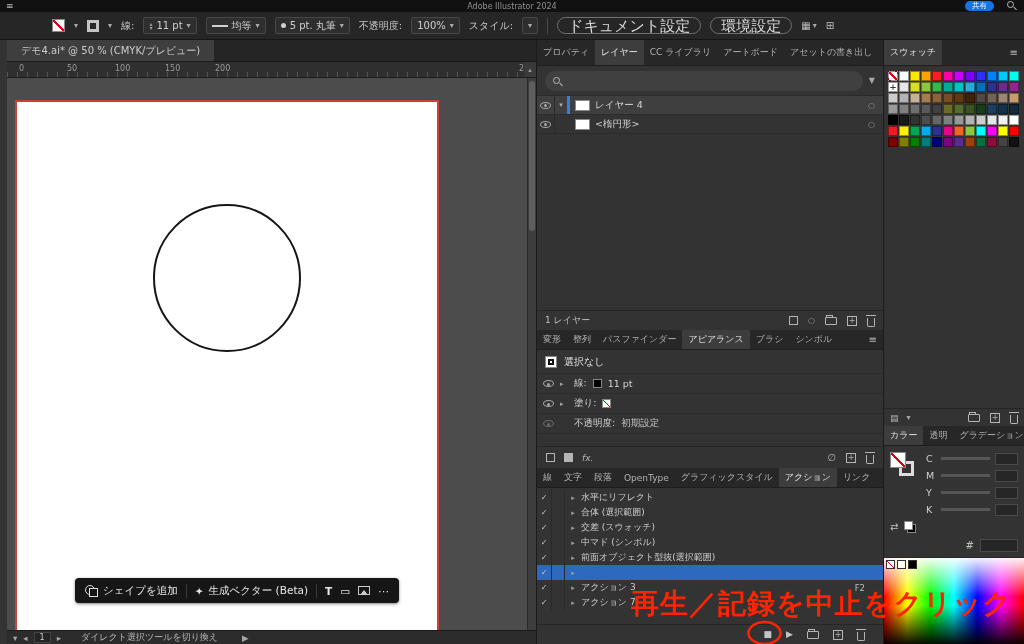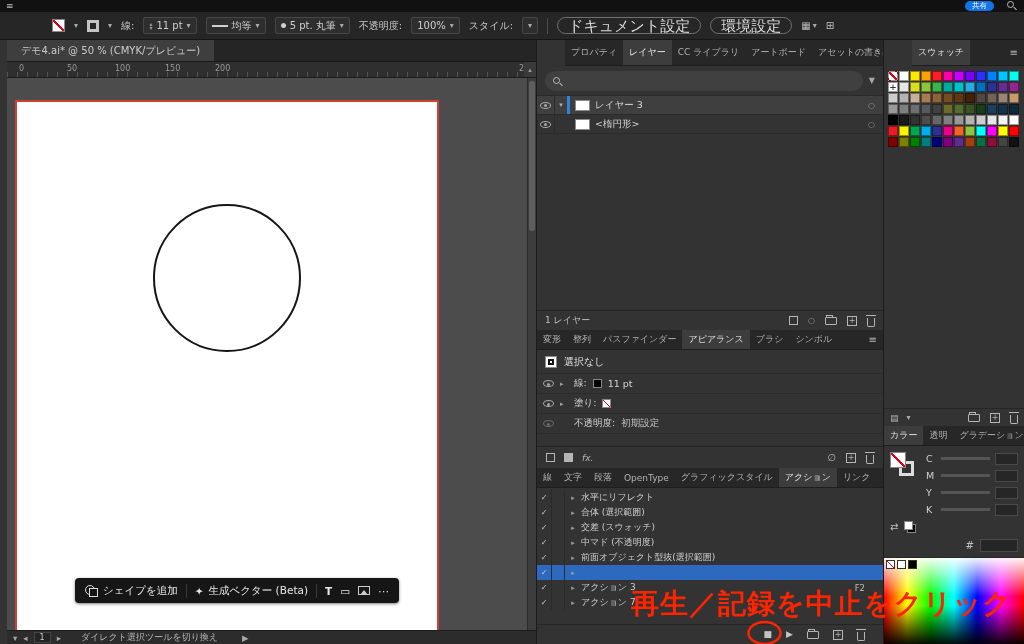--- a/index.html
+++ b/index.html
@@ -74,21 +74,21 @@
   .status-hint { margin-left:14px; color:#b5b5b5; font-size:9px; }
 
   
   .panel { display:flex; flex-direction:column; background:#333; border-left:1px solid #1b1b1b; }
   .p1 { width:347px; }
   .p2 { width:141px; }
   .tabstrip { display:flex; align-items:stretch; background:#272727; border-bottom:1px solid #1e1e1e; overflow:hidden; }
   .tab { padding:0 6px; display:flex; align-items:center; font-size:9px; color:#b2b2b2; white-space:nowrap; }
   .tab.active { background:#3d3d3d; color:#e4e4e4; }
   .strip-menu { margin-left:auto; padding:0 6px; display:flex; align-items:center; color:#b5b5b5; font-size:10px; }
-  .ts1 { height:26px;margin-left:28px; } .ts2 { height:20px; } .ts3 { height:20px; }
+  .ts1 { height:26px; } .ts2 { height:20px; } .ts3 { height:20px; }
 
   .search-row { height:30px; display:flex; align-items:center; gap:6px; padding:0 8px; border-bottom:1px solid #2a2a2a; }
   .search-field { flex:1; height:20px; background:#404040; border-radius:10px; display:flex; align-items:center; gap:5px; padding:0 8px; }
   .search-field input { flex:1; background:transparent; border:none; outline:none; color:#bbb; font-size:9.5px;
     font-family:"DejaVu Sans",sans-serif; }
   .filter-glyph { color:#a8a8a8; font-size:8px; }
 
   .i-eye { width:11px; height:7px; border:1px solid #a8a8a8; border-radius:50%; position:relative; display:inline-block; flex:none; }
   .i-eye::after { content:""; position:absolute; left:3px; top:1.5px; width:3px; height:3px; border-radius:50%; background:#a8a8a8; }
   .i-eye.dim { border-color:#6b6b6b; } .i-eye.dim::after { background:#6b6b6b; }
@@ -180,20 +180,21 @@
     white-space:nowrap; z-index:50; }
   .annotation-circle { position:absolute; left:746px; top:620px; z-index:51; }
 </style>
 </head>
 <body>
 
 <div class="app">
 
   <div class="titlebar">
     <span class="menu-glyph">≡</span>
+    <span class="title">Adobe Illustrator 2024</span>
     <button class="share-btn">共有</button>
     <span class="i-search"></span>
   </div>
 
   <div class="controlbar">
     <span class="none-diag cb-none"></span>
     <span class="chev">▾</span>
     <span class="stroke-box"></span>
     <span class="chev">▾</span>
     <span class="cb-label">線:</span>
@@ -314,21 +315,21 @@
         <span class="filter-glyph">▼</span>
       </div>
 
       <div class="layer-row selected">
         <span class="eye-col">
             <span class="i-eye"></span>
           </span>
         <span class="layer-chev">▾</span>
         <span class="sel-bar"></span>
         <span class="layer-thumb"></span>
-        <span>レイヤー 3</span>
+        <span>レイヤー 4</span>
         <span class="target-circle">○</span>
       </div>
       <div class="layer-row">
         <span class="eye-col">
             <span class="i-eye"></span>
           </span>
         <span class="layer-indent"></span>
         <span class="layer-thumb"></span>
         <span>&lt;楕円形&gt;</span>
         <span class="target-circle">○</span>
@@ -419,21 +420,21 @@
         <div class="act-row">
           <span class="act-check">✓</span>
           <span class="act-dialog"></span>
           <span class="act-chev">▸</span>
           <span class="act-label">交差 (スウォッチ)</span>
         </div>
         <div class="act-row">
           <span class="act-check">✓</span>
           <span class="act-dialog"></span>
           <span class="act-chev">▸</span>
-          <span class="act-label">中マド (不透明度)</span>
+          <span class="act-label">中マド (シンボル)</span>
         </div>
         <div class="act-row">
           <span class="act-check">✓</span>
           <span class="act-dialog"></span>
           <span class="act-chev">▸</span>
           <span class="act-label">前面オブジェクト型抜(選択範囲)</span>
         </div>
         <div class="act-row selected">
           <span class="act-check">✓</span>
           <span class="act-dialog"></span>

